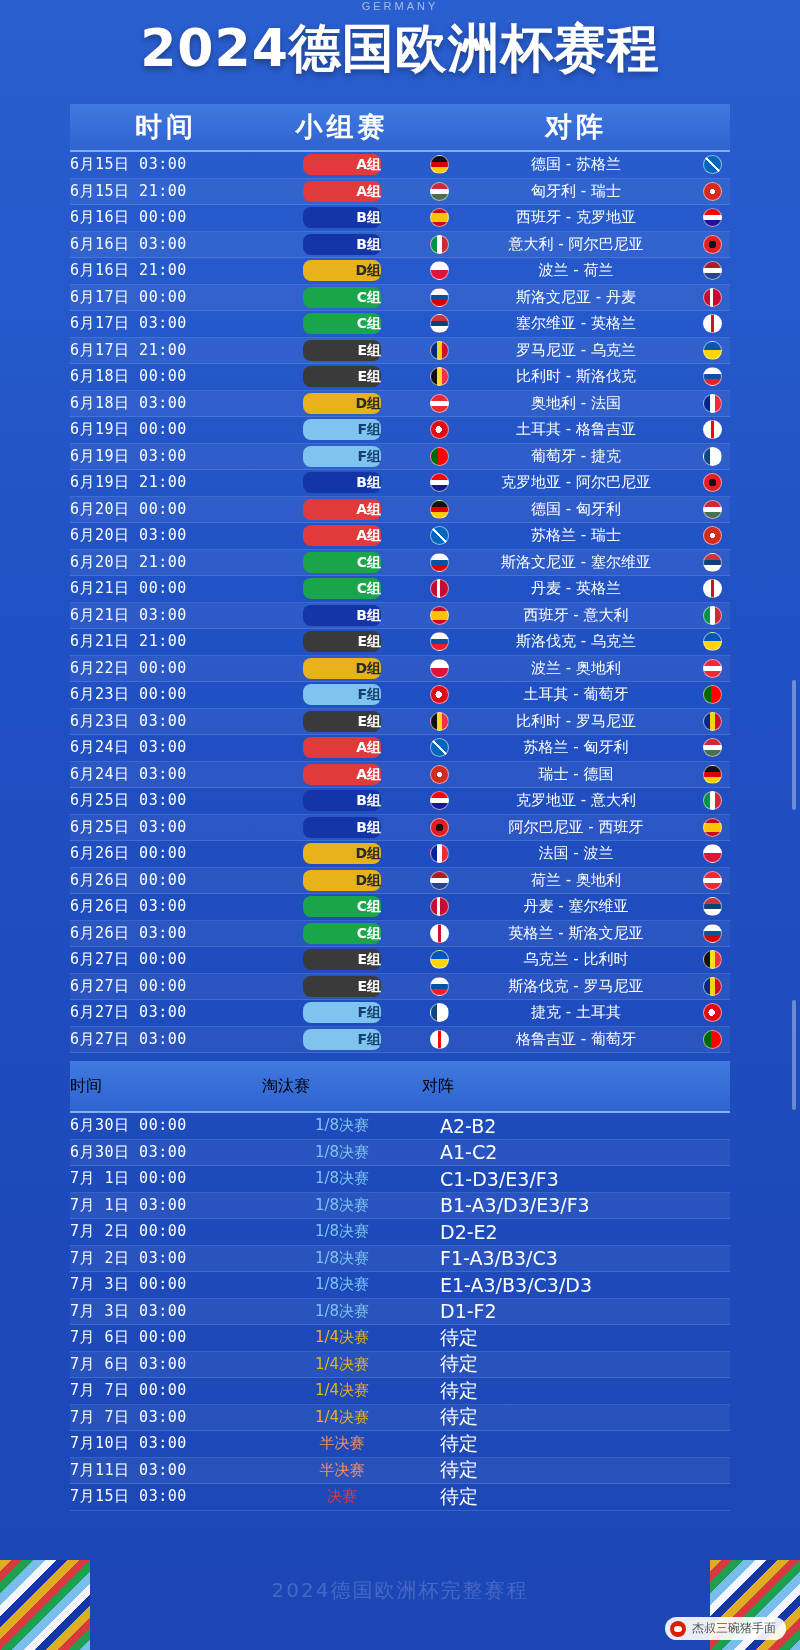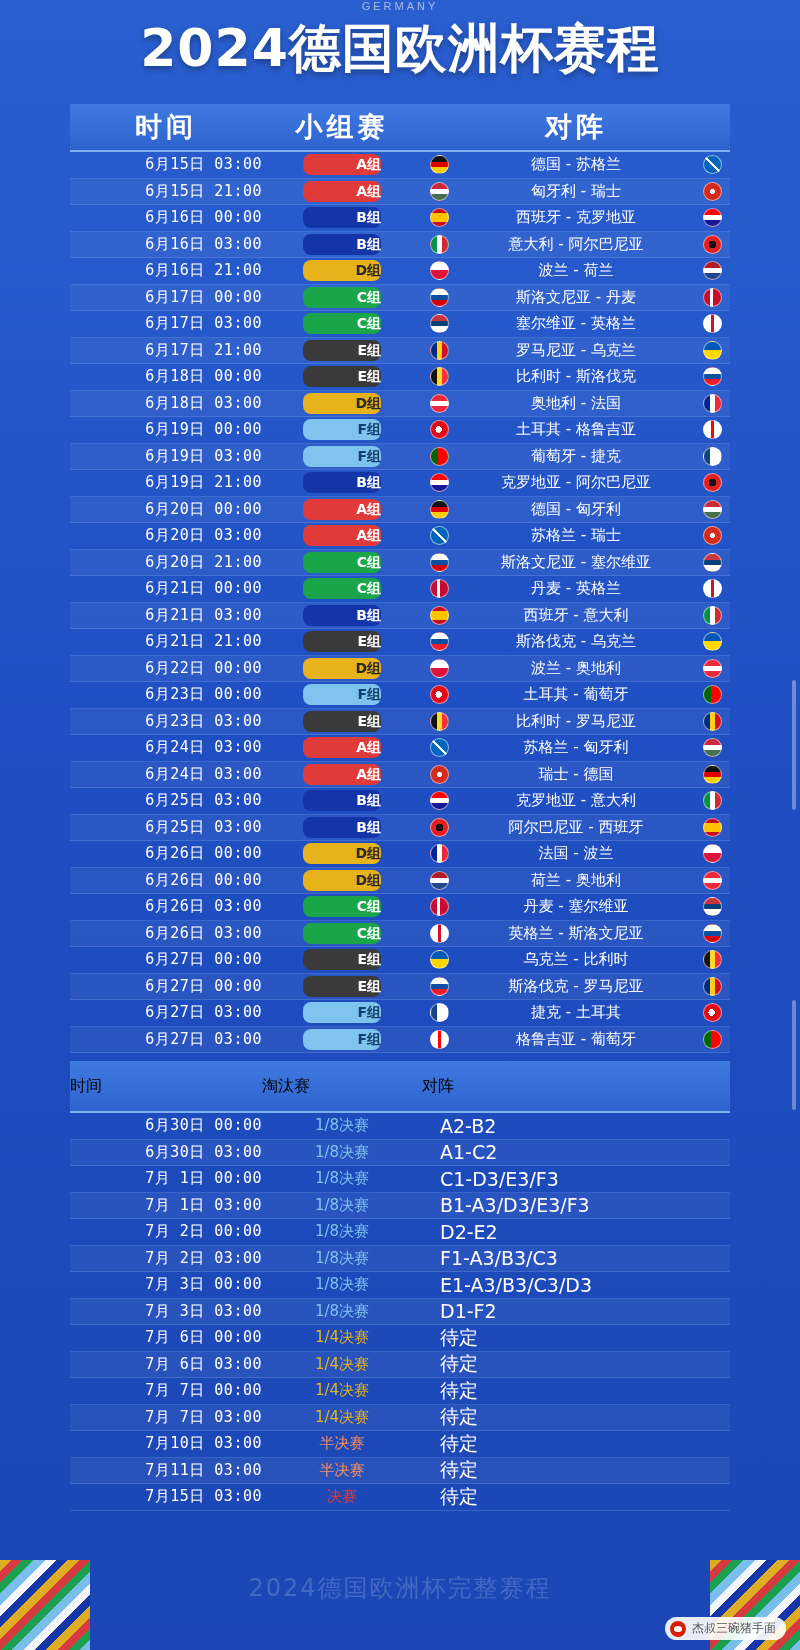--- a/index.html
+++ b/index.html
@@ -72,21 +72,21 @@
   .row {
     display: flex;
     align-items: center;
     height: 26.5px;
     border-bottom: 1px solid rgba(140,180,240,.25);
   }
   .row.alt { background: rgba(255,255,255,.055); }
 
   .time {
     width: 192px;
-    text-align: right;
+    text-align: left;
     color: #ffffff;
     font-size: 15px;
     font-family: "DejaVu Sans Mono", monospace;
     letter-spacing: .5px;
     white-space: pre;
   }
 
   .group-cell {
     width: 160px;
     display: flex;
@@ -216,21 +216,21 @@
   }
   .wm-text { font-size: 12px; color: #555; font-family: "DejaVu Sans", sans-serif; }
 
   .ghost-text {
     position: absolute;
     bottom: 46px;
     left: 0;
     width: 100%;
     text-align: center;
     color: rgba(255,255,255,.18);
-    font-size: 24px;
+    font-size: 20px;
     font-family: "DejaVu Sans", sans-serif;
     letter-spacing: 2px;
   }
 
   .scroll-mark {
     position: absolute;
     right: 4px;
     width: 4px;
     border-radius: 2px;
     background: rgba(255,255,255,.35);

